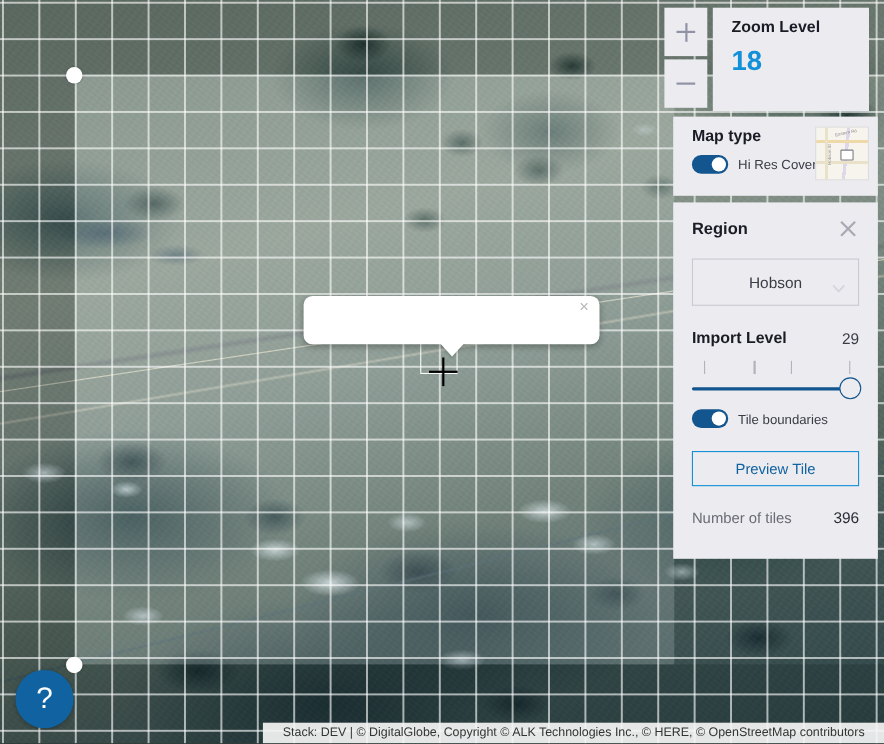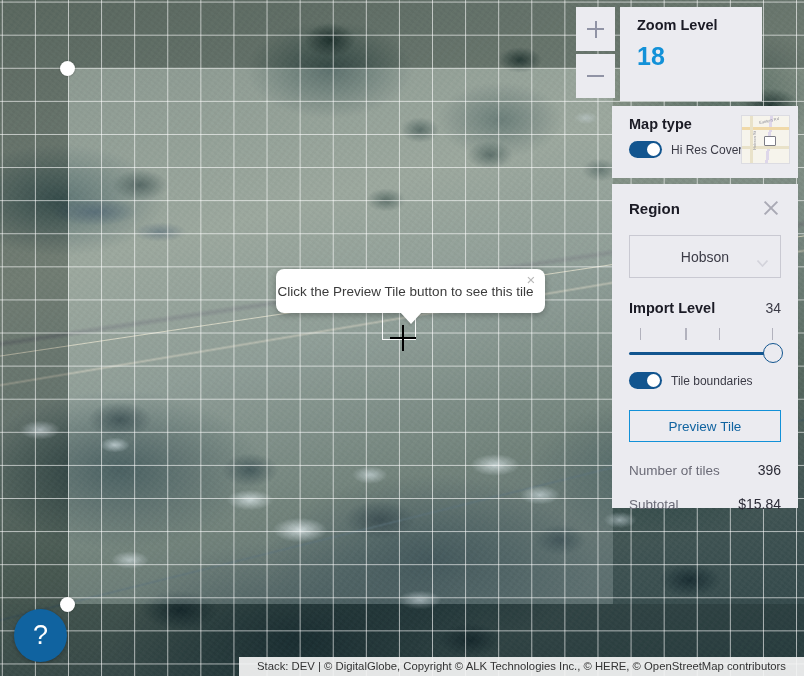--- a/index.html
+++ b/index.html
@@ -234,21 +234,21 @@
     color: #333;
     font-size: 11.3px;
     line-height: 19px;
     padding: 0 18px;
     white-space: nowrap;
   }
 
   
   #zoom-panel {
     position: absolute;
-    left: 576px; top: 7px;
+    left: 604px; top: 7px;
     width: 186px; height: 76px;
   }
   #zoom-in-btn, #zoom-out-btn {
     position: absolute;
     left: 0;
     width: 39px; height: 44px;
     background: #ebebf0;
     display: flex; align-items: center; justify-content: center;
     cursor: pointer;
   }
@@ -546,21 +546,20 @@
 
   <div id="tile-grid"></div>
 
   <div class="handle tl"></div>
   <div class="handle bl"></div>
 
   <div id="preview-tile"></div>
   <div id="crosshair-cursor"></div>
 
   <div id="tooltip-callout">
-    <span id="tooltip-text">Click the Preview Tile button to see this tile</span>
     <span id="tooltip-close">×</span>
     <div id="tooltip-arrow"></div>
   </div>
 
   <div id="help-button">?</div>
 
   <div id="attribution-bar">Stack: DEV | © DigitalGlobe, Copyright © ALK Technologies Inc., © HERE, © OpenStreetMap contributors</div>
 </div>
 
 <div id="zoom-panel">
@@ -600,21 +599,21 @@
     <span id="region-select-value">Hobson</span>
     <span id="region-select-chevron">
       <svg width="11" height="7" viewBox="0 0 11 7">
         <path d="M0.5 0.5 L5.5 6 L10.5 0.5" fill="none" stroke="#d3d3db" stroke-width="1.6"></path>
       </svg>
     </span>
   </div>
 
   <div id="import-level-row">
     <span id="import-level-label">Import Level</span>
-    <span id="import-level-value">34</span>
+    <span id="import-level-value">29</span>
   </div>
 
   <div id="slider-wrap">
     <div id="slider-ticks">
       <span class="tick" style="left:7%"></span>
       <span class="tick" style="left:37%"></span>
       <span class="tick" style="left:59%"></span>
       <span class="tick" style="left:94%"></span>
     </div>
     <div id="slider-track"></div>
@@ -626,18 +625,14 @@
     <span id="tile-boundaries-text">Tile boundaries</span>
   </div>
 
   <div id="preview-tile-button">Preview Tile</div>
 
   <div class="summary-row" id="tiles-row">
     <span class="summary-label">Number of tiles</span>
     <span class="summary-value">396</span>
   </div>
 
-  <div class="summary-row" id="subtotal-row">
-    <span class="summary-label">Subtotal</span>
-    <span class="summary-value">$15.84</span>
-  </div>
 
 </div>
 
 </body></html>

